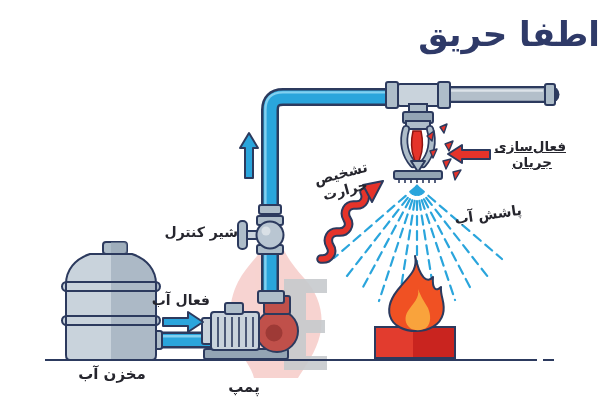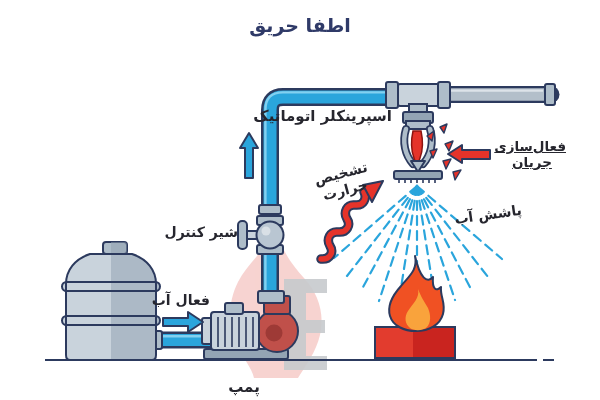--- a/index.html
+++ b/index.html
@@ -18,21 +18,21 @@
   .stage{
     position:relative;width:600px;height:400px;background:#ffffff;
     overflow:hidden;font-family:"DejaVu Sans",sans-serif;
   }
   .stage svg{position:absolute;left:0;top:0;}
   .label{
     position:absolute;direction:rtl;font-weight:bold;color:var(--label-dark);
     font-family:"DejaVu Sans",sans-serif;line-height:1.2;white-space:nowrap;
   }
   .title{
-    left:0;top:14px;width:600px;text-align:center;font-size:19px;
+    left:0;top:14px;width:600px;font-size:34px;
     color:var(--title-navy);letter-spacing:.5px;
   }
   .lbl-sprinkler{left:268px;top:107px;width:124px;text-align:right;font-size:15px;}
   .lbl-activation{left:498px;top:138px;width:68px;text-align:center;font-size:13.5px;text-decoration:underline;}
   .lbl-heat{left:310px;top:165px;width:66px;text-align:center;font-size:14px;
     transform:rotate(-15deg);transform-origin:center;}
   .lbl-spray{left:458px;top:206px;width:64px;text-align:center;font-size:14px;
     transform:rotate(-8deg);}
   .lbl-valve{left:176px;top:224px;width:62px;text-align:right;font-size:14px;}
   .lbl-flow{left:154px;top:292px;width:56px;text-align:center;font-size:14px;}
@@ -183,26 +183,26 @@
   <polygon class="ol" stroke-linejoin="round" points="448,154 462,145 462,150 490,150 490,159 462,159 462,163" fill="#e5332a"></polygon>
 
   <g>
     <path d="M321,259 c 9,1 13,-7 9,-13 c -4,-7 0,-15 8,-14 c 9,1 13,-7 9,-13 c -4,-7 0,-15 8,-14 c 9,1 12,-7 9,-13" stroke="#2c3a5e" stroke-width="9.5" fill="none" stroke-linecap="round"></path>
     <path d="M321,259 c 9,1 13,-7 9,-13 c -4,-7 0,-15 8,-14 c 9,1 13,-7 9,-13 c -4,-7 0,-15 8,-14 c 9,1 12,-7 9,-13" stroke="#e5332a" stroke-width="5.5" fill="none" stroke-linecap="round"></path>
     <polygon points="383,181 363,185 372,202" stroke="#2c3a5e" stroke-width="2" stroke-linejoin="round" fill="#e5332a"></polygon>
   </g>
 </svg>
 
 <div class="label title">اطفا حریق</div>
-<div class="label lbl-sprinkler">اسپرینکلر اتوماتیک</div>
 <div class="label lbl-activation">
   <div>فعال‌سازی</div>
   <div>جریان</div>
 </div>
 <div class="label lbl-heat">
   <div>تشخیص</div>
   <div>حرارت</div>
 </div>
 <div class="label lbl-spray">پاشش آب</div>
 <div class="label lbl-valve">شیر کنترل</div>
 <div class="label lbl-flow">فعال آب</div>
+<div class="label lbl-tank">مخزن آب</div>
 <div class="label lbl-pump">پمپ</div>
 </div>
 
 </body></html>

